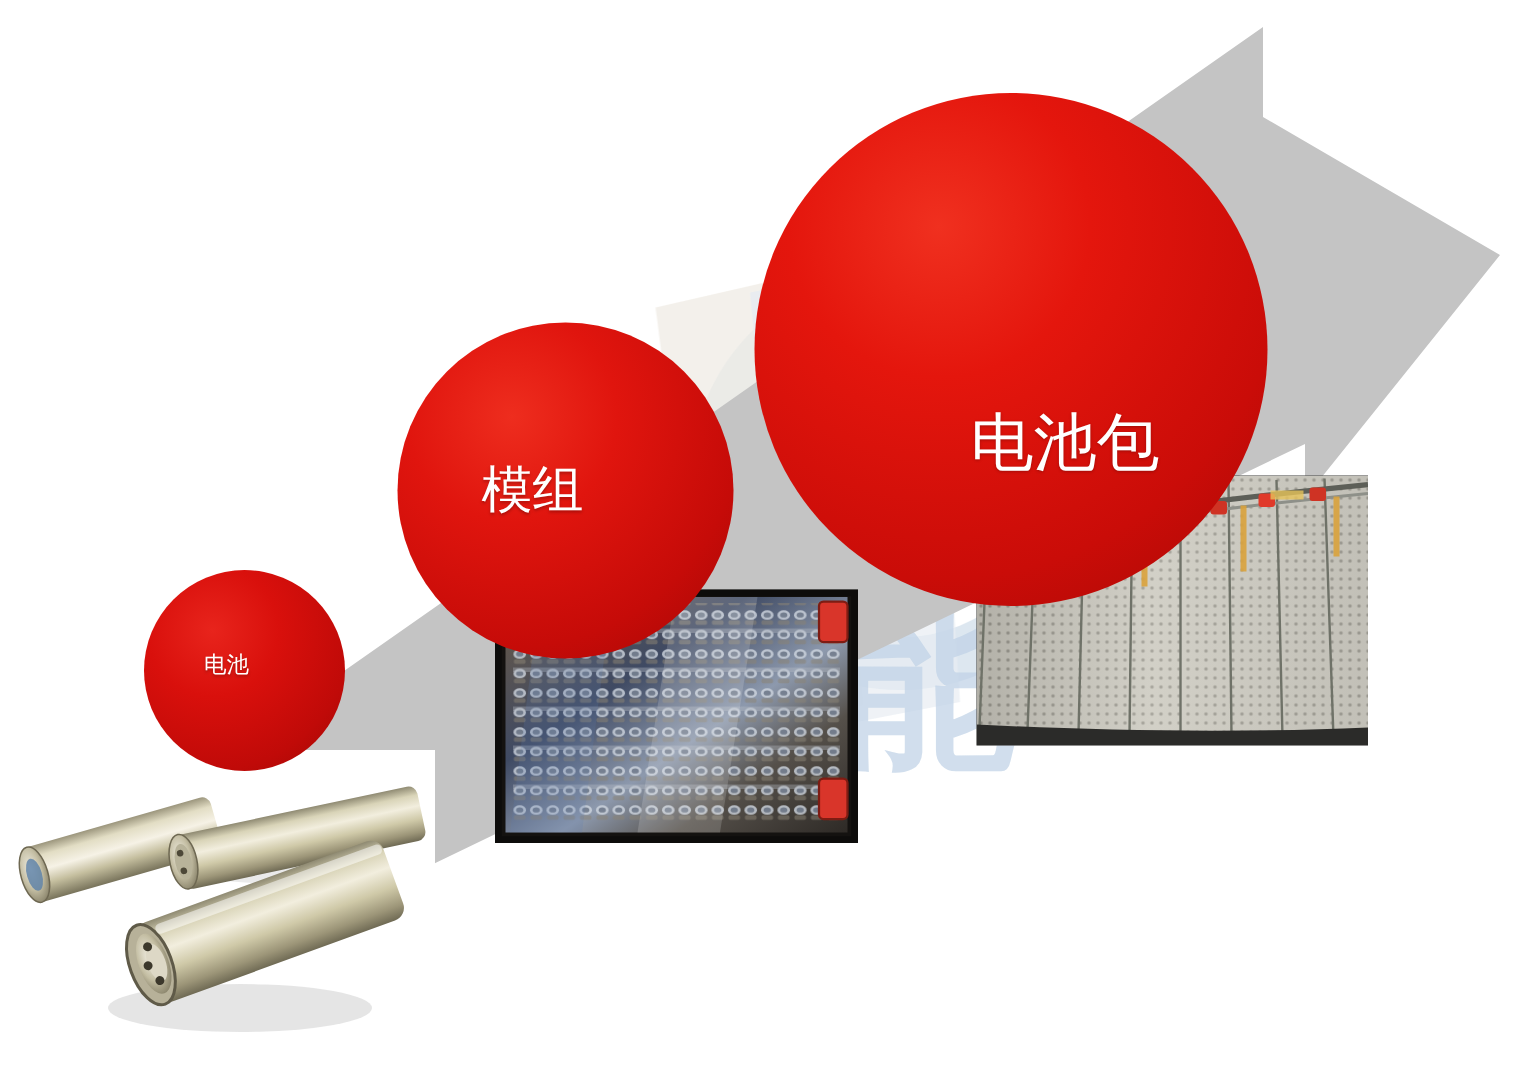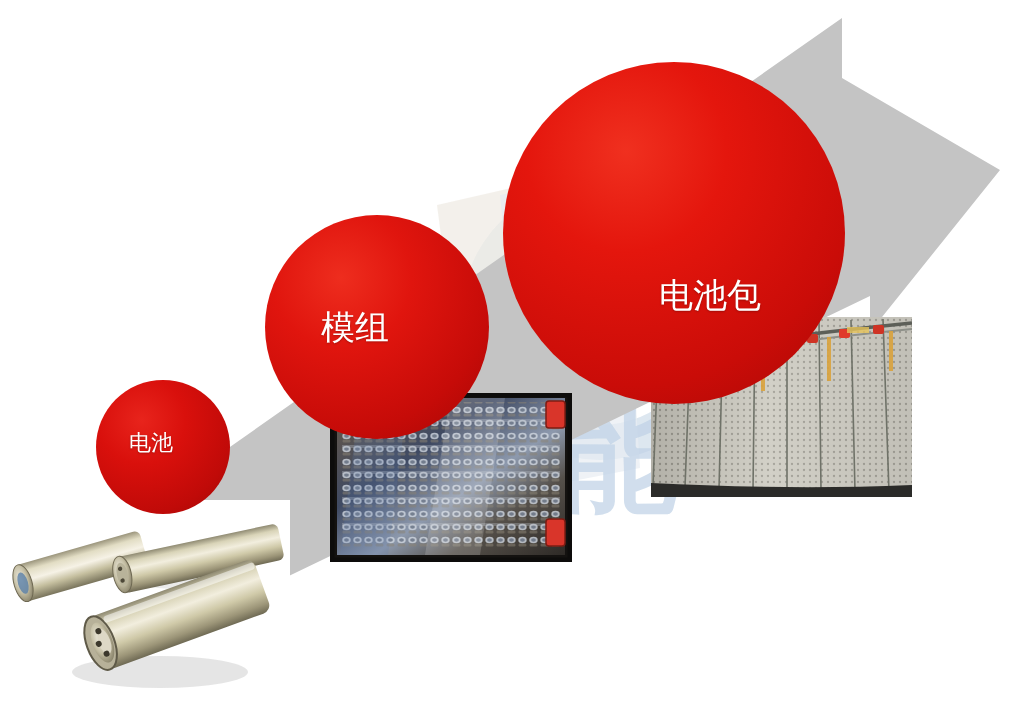--- a/index.html
+++ b/index.html
@@ -65,41 +65,41 @@
     text-shadow: 0 1px 2px rgba(0,0,0,0.25);
     line-height: 1;
   }
 
   #bubble-cell {
     left: 96px; top: 380px;
     width: 134px; height: 134px;
     background: radial-gradient(circle at 34% 30%, #e8241c 0%, #d9100c 34%, #c00a08 72%, #9e0704 100%);
   }
   #bubble-cell .bubble-label {
-    font-size: 22px;
+    font-size: 15px;
     transform: translate(-12px, -4px);
   }
 
   #bubble-module {
     left: 265px; top: 215px;
     width: 224px; height: 224px;
     background: radial-gradient(circle at 34% 28%, #ee2d1e 0%, #e0150e 32%, #c60b08 70%, #a20705 100%);
   }
   #bubble-module .bubble-label {
     font-size: 34px;
     transform: translate(-22px, 0px);
   }
 
   #bubble-pack {
     left: 503px; top: 62px;
     width: 342px; height: 342px;
     background: radial-gradient(circle at 36% 26%, #f0301f 0%, #e4160d 30%, #ca0c08 70%, #a60805 100%);
   }
   #bubble-pack .bubble-label {
-    font-size: 34px;
+    font-size: 42px;
     transform: translate(36px, 62px);
   }
 </style>
 </head>
 <body>
 
 <div id="slide">
 
   <svg class="watermark" viewBox="0 0 1020 715" xmlns="http://www.w3.org/2000/svg">
     <defs>

